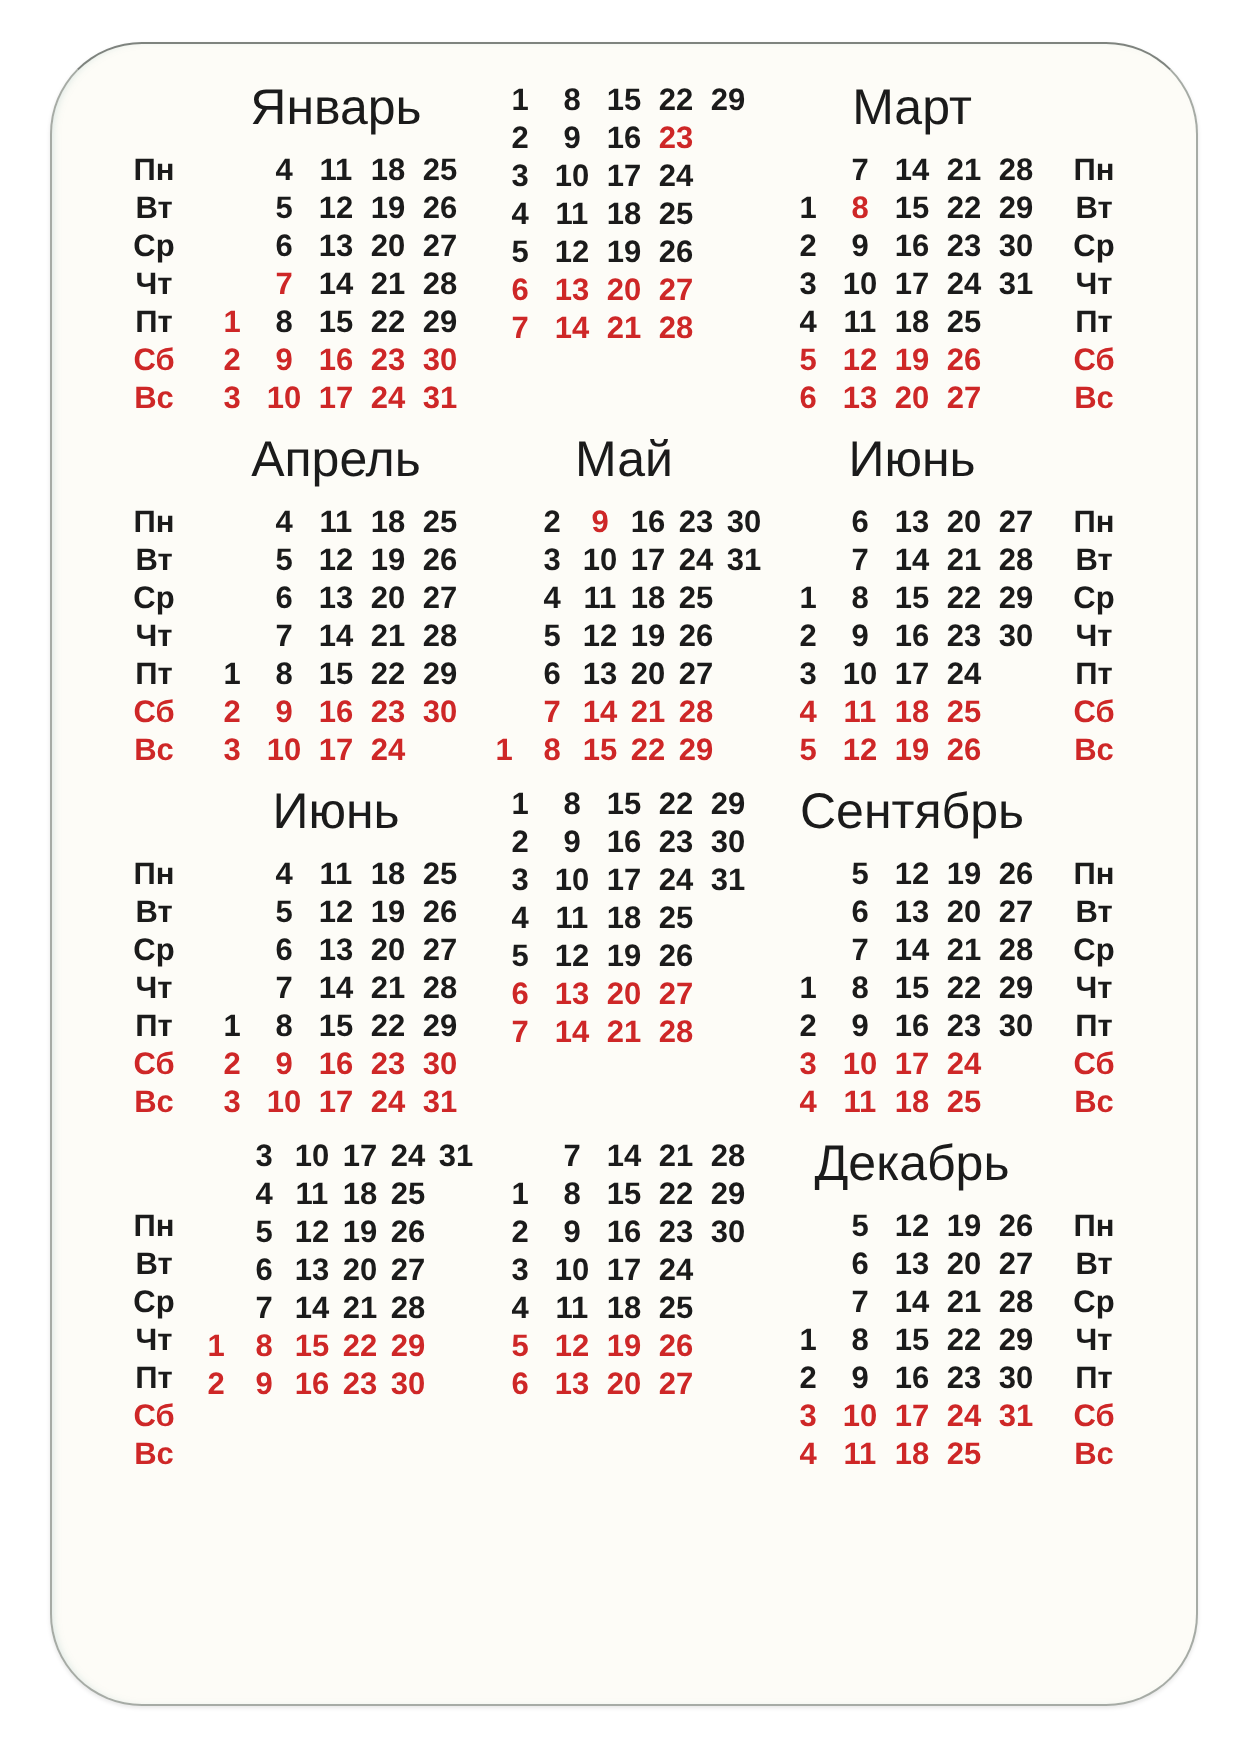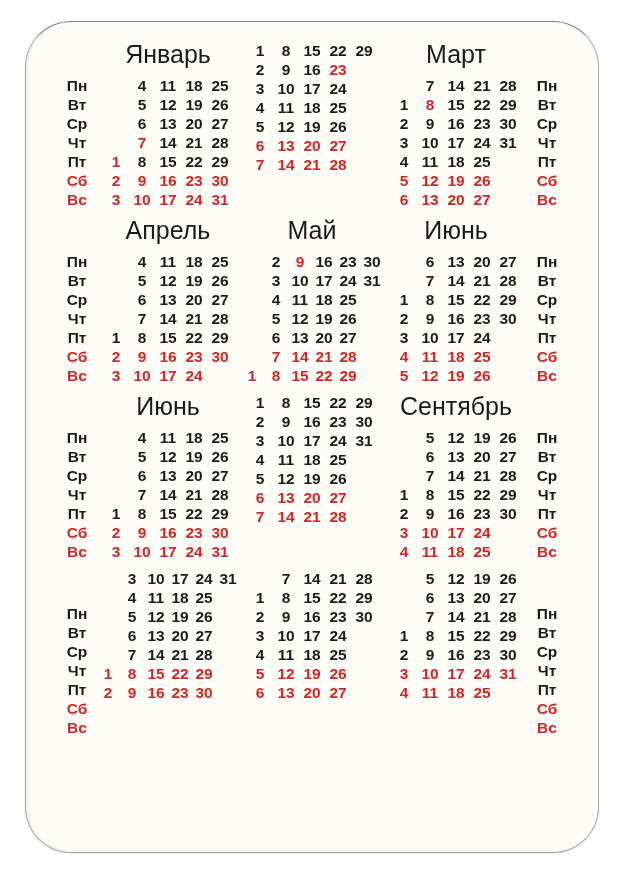--- a/index.html
+++ b/index.html
@@ -722,20 +722,21 @@
           </div>
           <div class="mrow">
             <div class="cell red">6</div>
             <div class="cell red">13</div>
             <div class="cell red">20</div>
             <div class="cell red">27</div>
             <div class="cell"></div>
           </div>
         </div>
         <div class="month">
+          <div class="mtitle">Декабрь</div>
           <div class="mrow">
             <div class="cell"></div>
             <div class="cell">5</div>
             <div class="cell">12</div>
             <div class="cell">19</div>
             <div class="cell">26</div>
           </div>
           <div class="mrow">
             <div class="cell"></div>
             <div class="cell">6</div>

